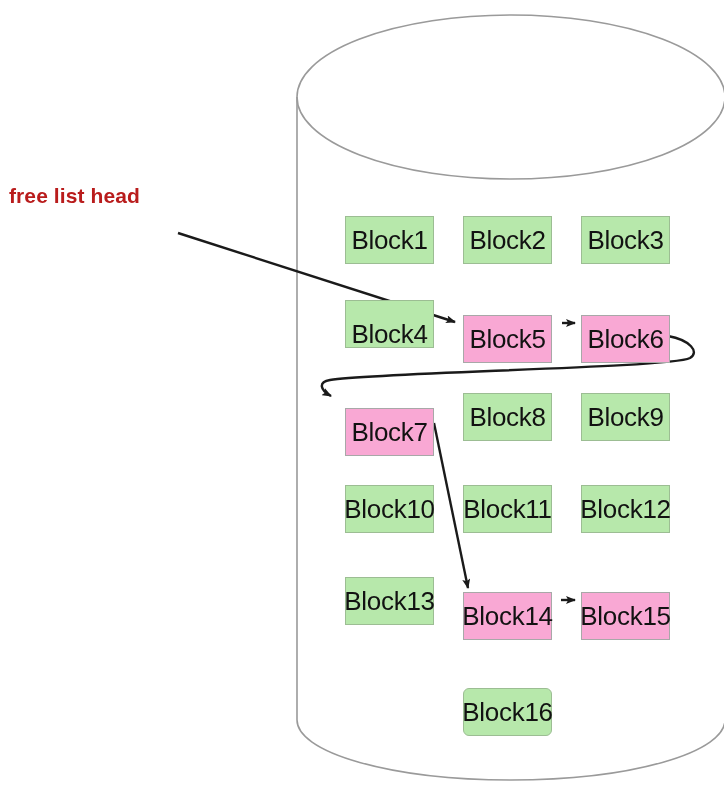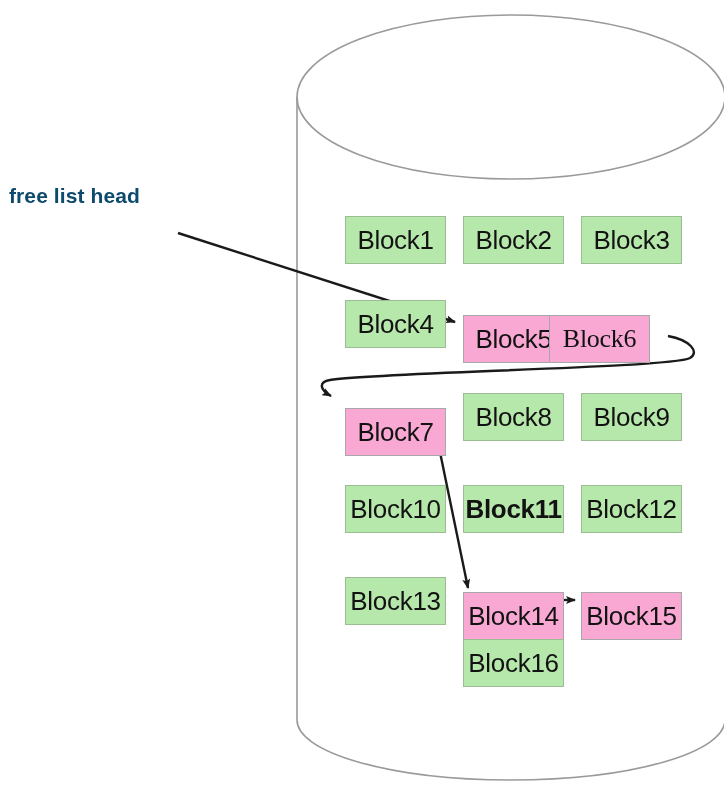--- a/index.html
+++ b/index.html
@@ -20,21 +20,21 @@
   #vector-layer {
     position: absolute;
     left: 0;
     top: 0;
     width: 724px;
     height: 792px;
   }
   .block {
     position: absolute;
     box-sizing: border-box;
-    width: 101px;
+    width: 89px;
     height: 48px;
     display: flex;
     align-items: center;
     justify-content: center;
     font-family: "Liberation Sans", sans-serif;
     font-size: 26px;
     line-height: 1;
     color: #121212;
     letter-spacing: -0.3px;
     white-space: nowrap;
@@ -48,21 +48,21 @@
     border: 1px solid #a8a8a8;
     margin-top: 15px;
   }
   .free-list-label {
     position: absolute;
     left: 9px;
     top: 184px;
     font-family: "Liberation Sans", sans-serif;
     font-size: 21px;
     font-weight: bold;
-    color: #0c4a6e;
+    color: #b91c1c;
     white-space: nowrap;
     letter-spacing: 0.1px;
   }
 </style>
 </head>
 <body>
 
 <div id="canvas">
 
   <svg id="vector-layer" viewBox="0 0 724 792">
@@ -95,54 +95,54 @@
   <div id="blocks-layer">
       <div class="block used" style="left: 345px; top: 216px;">
         <span>Block1</span>
       </div>
       <div class="block used" style="left: 463px; top: 216px;">
         <span>Block2</span>
       </div>
       <div class="block used" style="left: 581px; top: 216px; justify-content: center;">
         <span>Block3</span>
       </div>
-      <div class="block used" style="left: 345px; top: 300px;">
+      <div class="block used" style="left: 345px; top: 300px; align-items: flex-end;">
         <span>Block4</span>
       </div>
       <div class="block free" style="left: 463px; top: 300px;">
         <span>Block5</span>
       </div>
-      <div class="block free" style="left: 549px; top: 300px; font-family: Liberation Serif, serif;">
+      <div class="block free" style="left: 581px; top: 300px;">
         <span>Block6</span>
       </div>
       <div class="block free" style="left: 345px; top: 393px;">
         <span>Block7</span>
       </div>
       <div class="block used" style="left: 463px; top: 393px;">
         <span>Block8</span>
       </div>
       <div class="block used" style="left: 581px; top: 393px; text-align: right;">
         <span>Block9</span>
       </div>
       <div class="block used" style="left: 345px; top: 485px;">
         <span>Block10</span>
       </div>
-      <div class="block used" style="left: 463px; top: 485px; font-weight: bold;">
+      <div class="block used" style="left: 463px; top: 485px;">
         <span>Block11</span>
       </div>
       <div class="block used" style="left: 581px; top: 485px;">
         <span>Block12</span>
       </div>
       <div class="block used" style="left: 345px; top: 577px;">
         <span>Block13</span>
       </div>
       <div class="block free" style="left: 463px; top: 577px;">
         <span>Block14</span>
       </div>
       <div class="block free" style="left: 581px; top: 577px; text-align: right;">
         <span>Block15</span>
       </div>
-      <div class="block used" style="left: 463px; top: 639px;">
+      <div class="block used" style="left: 463px; top: 688px; border-radius: 6px;">
         <span>Block16</span>
       </div>
     </div>
 
 </div>
 
 </body></html>

